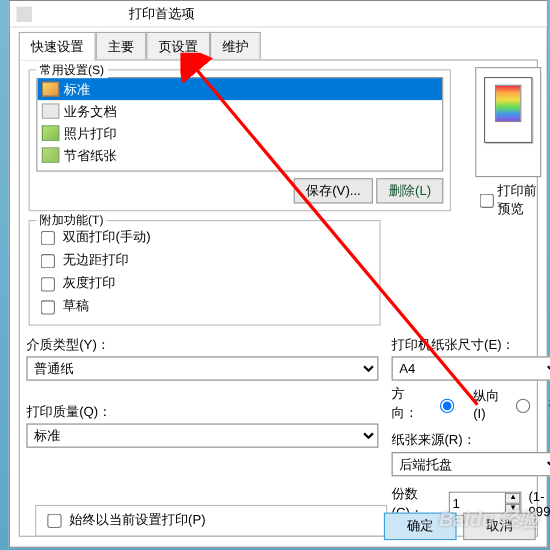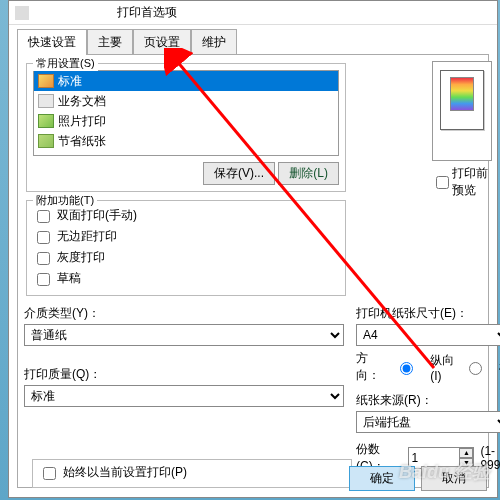--- a/index.html
+++ b/index.html
@@ -7,21 +7,21 @@
 .window { position: absolute; left: 8px; top: 0; width: 490px; height: 498px; background: #fff; border: 1px solid #888; }
 .titlebar { height: 24px; background: #fff; display: flex; align-items: center; padding: 0 6px; border-bottom: 1px solid #ddd; }
 .title-icon { width: 14px; height: 14px; background: #ddd; margin-right: 8px; }
 .title-text { margin-left: 80px; }
 .tabs { display: flex; margin: 4px 8px 0 8px; }
 .tab { padding: 4px 10px; background: #f0f0f0; border: 1px solid #aaa; border-bottom: none; margin-right: 0; cursor: pointer; }
 .tab.active { background: #fff; position: relative; z-index: 2; }
 .tab-panel { margin: 0 8px 8px 8px; border: 1px solid #aaa; background: #fff; padding: 8px; height: 434px; position: relative; margin-top: -1px; }
 .group { border: 1px solid #bbb; padding: 6px; margin-bottom: 8px; position: relative; }
 .group-label { position: absolute; top: -8px; left: 6px; background: #fff; padding: 0 3px; font-size: 11px; }
-.presets { width: 320px; }
+.presets { width: 384px; }
 .preset-list { border: 1px solid #999; height: 86px; background: #fff; overflow: hidden; }
 .preset-item { display: flex; align-items: center; height: 20px; padding: 0 4px; }
 .preset-item.selected { background: #0078d7; color: #fff; }
 .preset-icon { width: 16px; height: 14px; margin-right: 4px; display: inline-block; }
 .icon-std { background: linear-gradient(135deg,#f7d968,#e8923c); border:1px solid #b87838; }
 .icon-photo { background: linear-gradient(135deg,#bfe27a,#7bbf4c); border:1px solid #5a9638; }
 .icon-doc { background: #e8e8e8; border:1px solid #aaa; }
 .icon-save { background: linear-gradient(135deg,#b8da7a,#8fc25a); border:1px solid #6a9a3e; }
 .preset-btns { text-align: right; margin-top: 6px; }
 .btn { padding: 2px 10px; background: #e9e9e9; border: 1px solid #999; cursor: pointer; }
@@ -33,21 +33,21 @@
 .preview-check { margin-top: 4px; font-size: 11px; display: flex; align-items: center; }
 .addfunc { width: 320px; }
 .chk-grid { display: grid; grid-template-columns: 1fr; gap: 2px; }
 .chk { display: flex; align-items: flex-start; gap: 4px; }
 input[type=checkbox]{ width:13px; height:13px; }
 .label { margin-bottom: 2px; display: block; }
 select, input[type=text] { width: 100%; padding: 2px; border: 1px solid #888; background: #fff; }
 .right-col { position: absolute; left: 338px; top: 250px; width: 155px; }
 .paper-group { margin-bottom: 8px; }
 .orient { display: flex; align-items: center; gap: 8px; margin: 4px 0; }
-.orient label { display: flex; align-items: center; gap: 14px; }
+.orient label { display: flex; gap: 14px; }
 .copies { display: flex; align-items: center; gap: 6px; margin-top: 4px; }
 .spinner-wrap { display: inline-flex; border: 1px solid #888; }
 .spinner-wrap input { border: none; width: 50px; padding: 2px; }
 .spin-btns { display: flex; flex-direction: column; }
 .spin-btns button { width: 14px; height: 10px; border: 1px solid #888; background: #eee; font-size: 7px; padding: 0; line-height: 8px; }
 .bottom-chk { position: absolute; left: 14px; top: 404px; border:1px solid #bbb; padding:4px 6px; width:320px; }
 .dialog-btns { position: absolute; right: 10px; bottom: 6px; display: flex; gap: 6px; margin-top: 20px; }
 .dialog-btns .btn { padding: 3px 20px; }
 .arrow { position: absolute; top: 48px; left: 164px; pointer-events: none; z-index: 5; }
 .watermark { position: absolute; right: 10px; bottom: 16px; color: rgba(255,255,255,0.6); font-size: 18px; font-style: italic; pointer-events:none; font-weight:bold; text-shadow:0 0 3px rgba(0,0,0,.3);}

